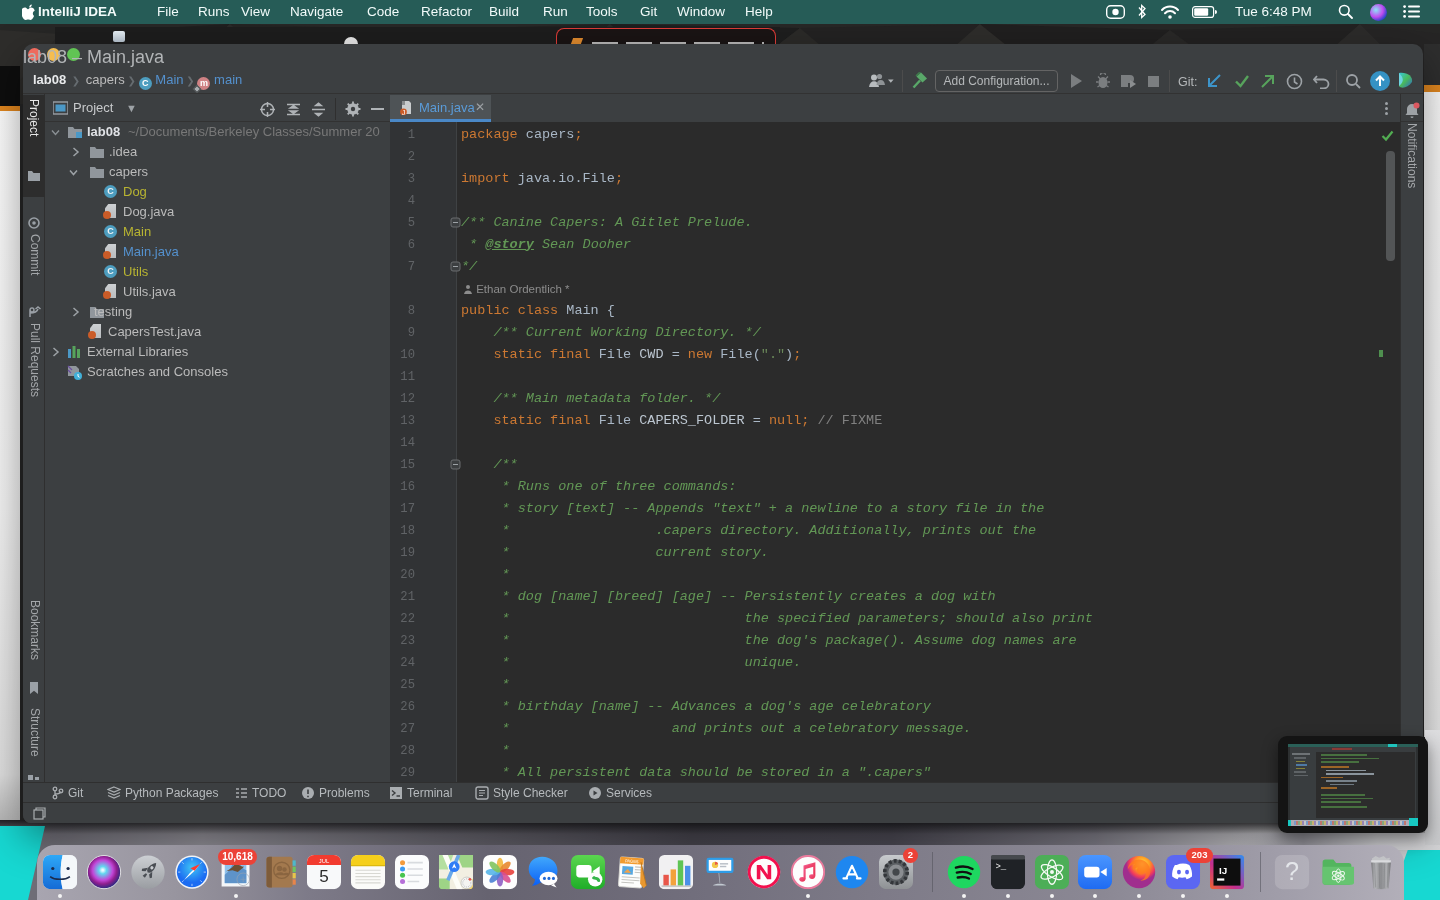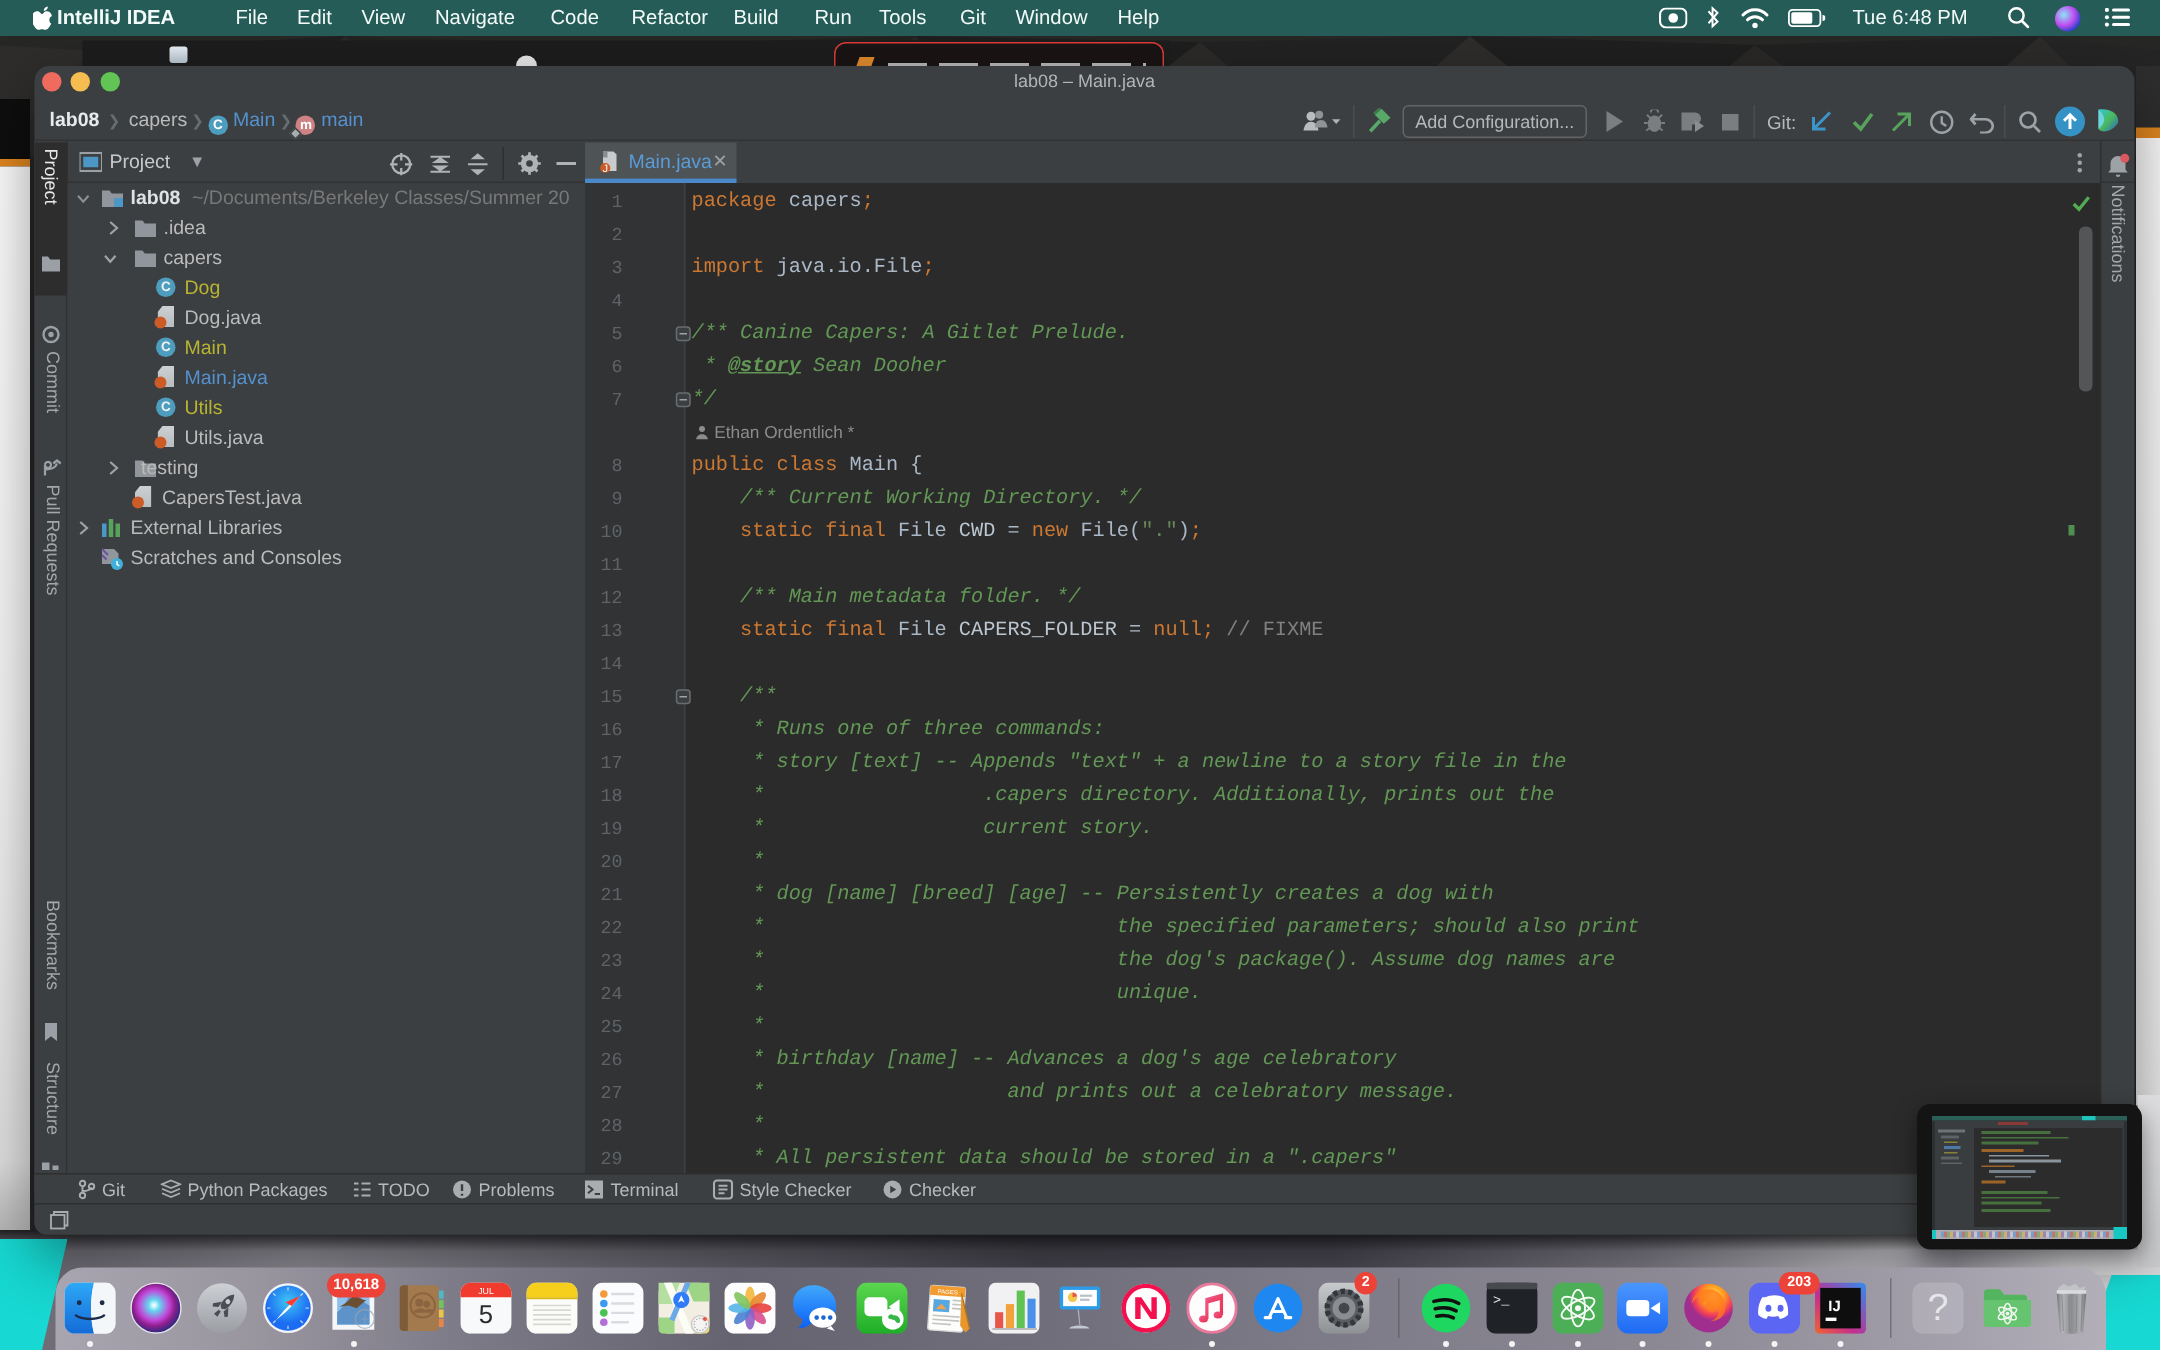--- a/index.html
+++ b/index.html
@@ -68,21 +68,21 @@
 <div class="a" style="left:0;top:820px;width:1440px;height:80px;background:linear-gradient(90deg,#6f6d76 3%,#8e8c94 14%,#68666f 30%,#46444d 48%,#4a4852 62%,#7c7a84 76%,#c0bfc3 87%,#cfcfd1 100%);z-index:5"></div>
 <div class="a" style="left:0;top:820px;width:1440px;height:14px;background:linear-gradient(180deg,rgba(20,20,22,.85),rgba(20,20,22,0));z-index:6"></div>
 <div class="a" style="left:0;top:826px;width:45px;height:74px;background:#17d8d2;clip-path:polygon(0 0,45px 0,28px 74px,0 74px);z-index:7"></div>
 <div class="a" style="left:1390px;top:838px;width:50px;height:62px;background:#17d8d2;clip-path:polygon(22px 0,50px 0,50px 62px,0 62px);z-index:7"></div>
 
 <div class="a" id="ide">
 
  <div class="a" style="left:4.5px;top:4px;width:13px;height:13px;border-radius:50%;background:#ee6b5e"></div>
  <div class="a" style="left:24px;top:4px;width:13px;height:13px;border-radius:50%;background:#f5bd4f"></div>
  <div class="a" style="left:43.5px;top:4px;width:13px;height:13px;border-radius:50%;background:#61c454"></div>
- <div class="a" style="left:0;top:3px;width:100%;text-align:center;font-size:12px;color:#b2b5b7">lab08 – Main.java</div>
+ <div class="a" style="left:0;top:3px;width:100%;font-size:18px;color:#b2b5b7">lab08 – Main.java</div>
 
  <div class="a" style="left:10px;top:28px;height:18px;font-size:13px;color:#bbbbbb;white-space:nowrap">
    <b style="color:#e8eaec">lab08</b><span style="color:#666c70;font-size:10px">&nbsp;&nbsp;❯&nbsp;&nbsp;</span>capers<span style="color:#666c70;font-size:10px">&nbsp;❯&nbsp;</span><span style="display:inline-block;width:13px;height:13px;border-radius:50%;background:#4d9dbf;color:#fff;font-size:9px;line-height:13px;text-align:center;vertical-align:-2px;font-weight:bold">C</span> <span style="color:#5491ce">Main</span><span style="color:#666c70;font-size:10px">&nbsp;❯&nbsp;</span><span style="display:inline-block;position:relative;width:13px;height:13px;border-radius:50%;background:#cf8284;color:#fff;font-size:9px;line-height:13px;text-align:center;vertical-align:-2px;font-weight:bold">m<span style="position:absolute;left:-3px;bottom:-2px;width:6px;height:6px;background:#a8adb0;transform:rotate(45deg);border:1px solid #3c3f41"></span></span> <span style="color:#5491ce">main</span>
  </div>
  <div class="a" style="left:0;top:49px;width:100%;height:1px;background:#323232"></div>
 
  <div class="a" style="left:22px;top:77px;width:1378px;height:1px;background:#323232"></div>
 
  <div class="a" style="left:0;top:50px;width:22px;height:700px;background:#3c3f41;border-right:1px solid #2f2f2f"></div>
  <div class="a" style="left:0;top:51px;width:22px;height:102px;background:#2d2d2d"></div>
@@ -275,21 +275,21 @@
   <span style="position:absolute;left:384px;top:1px">Terminal</span>
   <svg style="position:absolute;left:452px;top:1px" width="14" height="14">
         <rect x="1" y="1" width="12" height="12" rx="2" fill="none" stroke="#a9adb0" stroke-width="1.4"></rect>
         <path d="M4 7h6M4 4.5h6M4 9.5h4" stroke="#a9adb0" stroke-width="1.2"></path>
       </svg>
   <span style="position:absolute;left:470px;top:1px">Style Checker</span>
   <svg style="position:absolute;left:565px;top:1px" width="14" height="14">
         <circle cx="7" cy="7" r="6" fill="#a9adb0"></circle>
         <path d="M5.5 4.5l4 2.5-4 2.5z" fill="#3c3f41"></path>
       </svg>
-  <span style="position:absolute;left:583px;top:1px">Checker</span>
+  <span style="position:absolute;left:583px;top:1px">Services</span>
  </div>
  <svg class="a" style="left:10px;top:763px" width="13" height="13">
       <rect x="1" y="3" width="9" height="9" fill="none" stroke="#a9adb0" stroke-width="1.2"></rect>
       <path d="M3 3V1h9v9h-2" fill="none" stroke="#a9adb0" stroke-width="1.2"></path>
     </svg>
 
  <svg class="a" style="left:844px;top:28px" width="30" height="18">
       <circle cx="7" cy="5.5" r="3" fill="#b8bcbf"></circle>
       <path d="M2 15c.5-3.8 2.4-5.8 5-5.8s4.5 2 5 5.8z" fill="#b8bcbf"></path>
       <circle cx="12.5" cy="4.5" r="2.6" fill="#8f9396"></circle>
@@ -833,21 +833,21 @@
 </div>
 
 <div class="a" id="menubar">
  <svg class="a" style="left:22px;top:4px" width="14" height="16" viewBox="0 0 14 16">
       <path d="M7 4.6C8 3.1 9.8 3.2 11 4c2.4 1.7 2.2 6 .6 8.9-1 1.9-2.2 3.1-3.5 3-.8 0-1.1-.4-2.1-.4s-1.3.4-2.1.4c-1.3.1-2.5-1.1-3.5-3C-1.2 10-1.4 5.7 1 4c1.2-.8 3-.9 4 .6.5.7.7.7 1 .7s.5 0 1-.7z" fill="#fff"></path>
       <circle cx="13.6" cy="9.4" r="2.7" fill="#265c57"></circle>
       <path d="M7.2 3.4c-.1-1.5 1-2.9 2.6-3 .2 1.5-1 2.9-2.6 3z" fill="#fff"></path>
     </svg>
  <span style="left:38px;font-weight:bold">IntelliJ IDEA</span>
  <span style="left:157px">File</span>
- <span style="left:198px">Edit</span>
+ <span style="left:198px">Runs</span>
  <span style="left:241px">View</span>
  <span style="left:290px">Navigate</span>
  <span style="left:367px">Code</span>
  <span style="left:421px">Refactor</span>
  <span style="left:489px">Build</span>
  <span style="left:543px">Run</span>
  <span style="left:586px">Tools</span>
  <span style="left:640px">Git</span>
  <span style="left:677px">Window</span>
  <span style="left:745px">Help</span>

